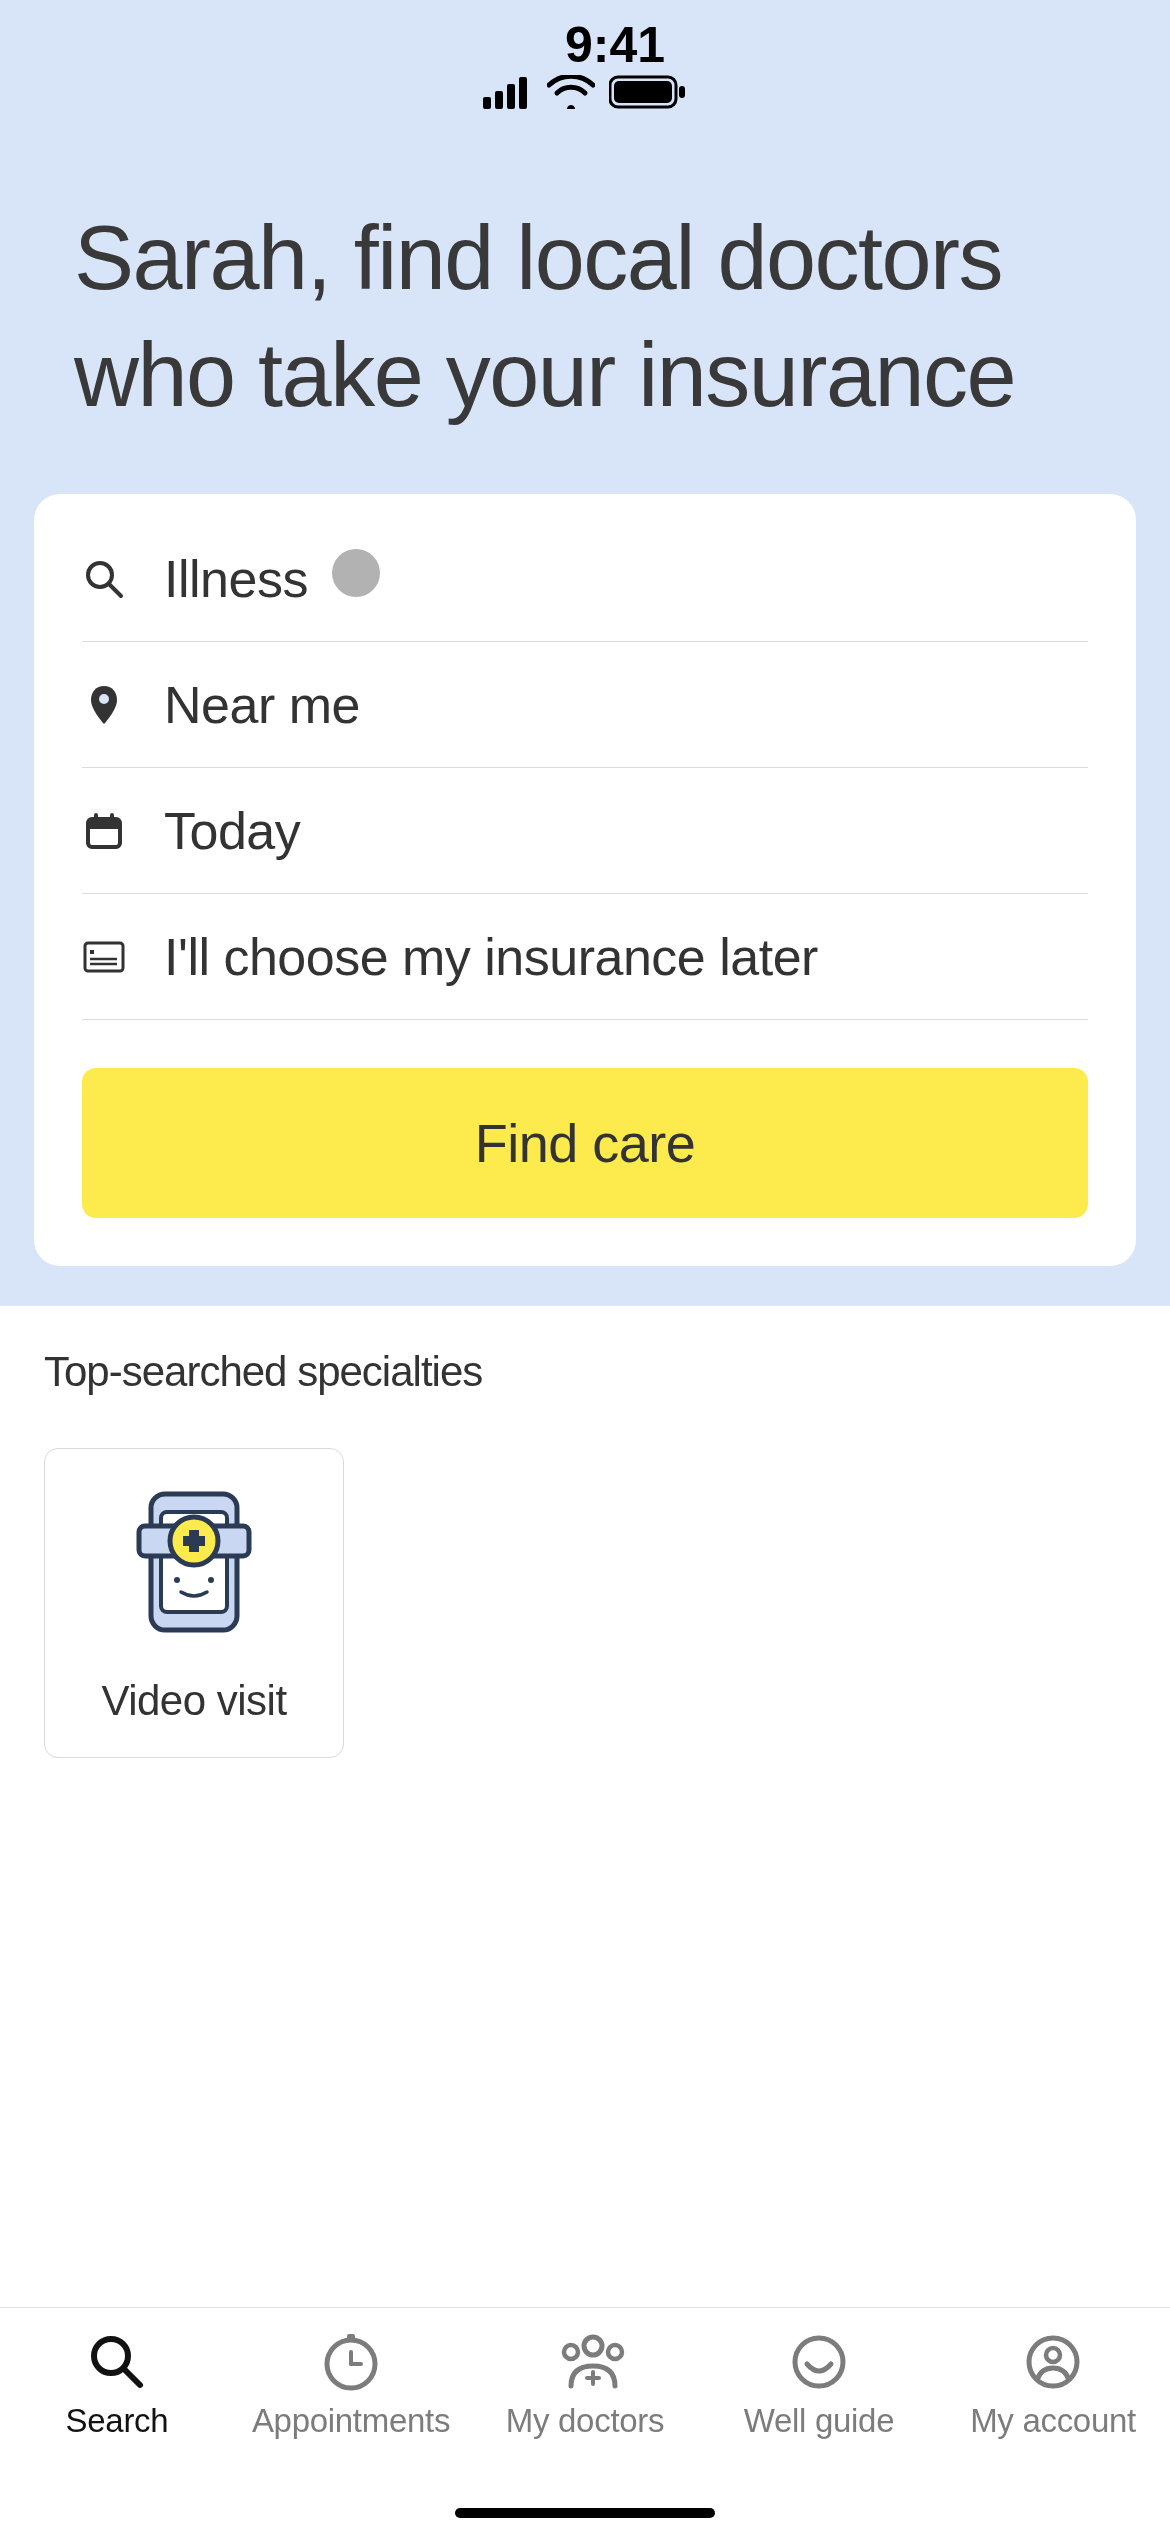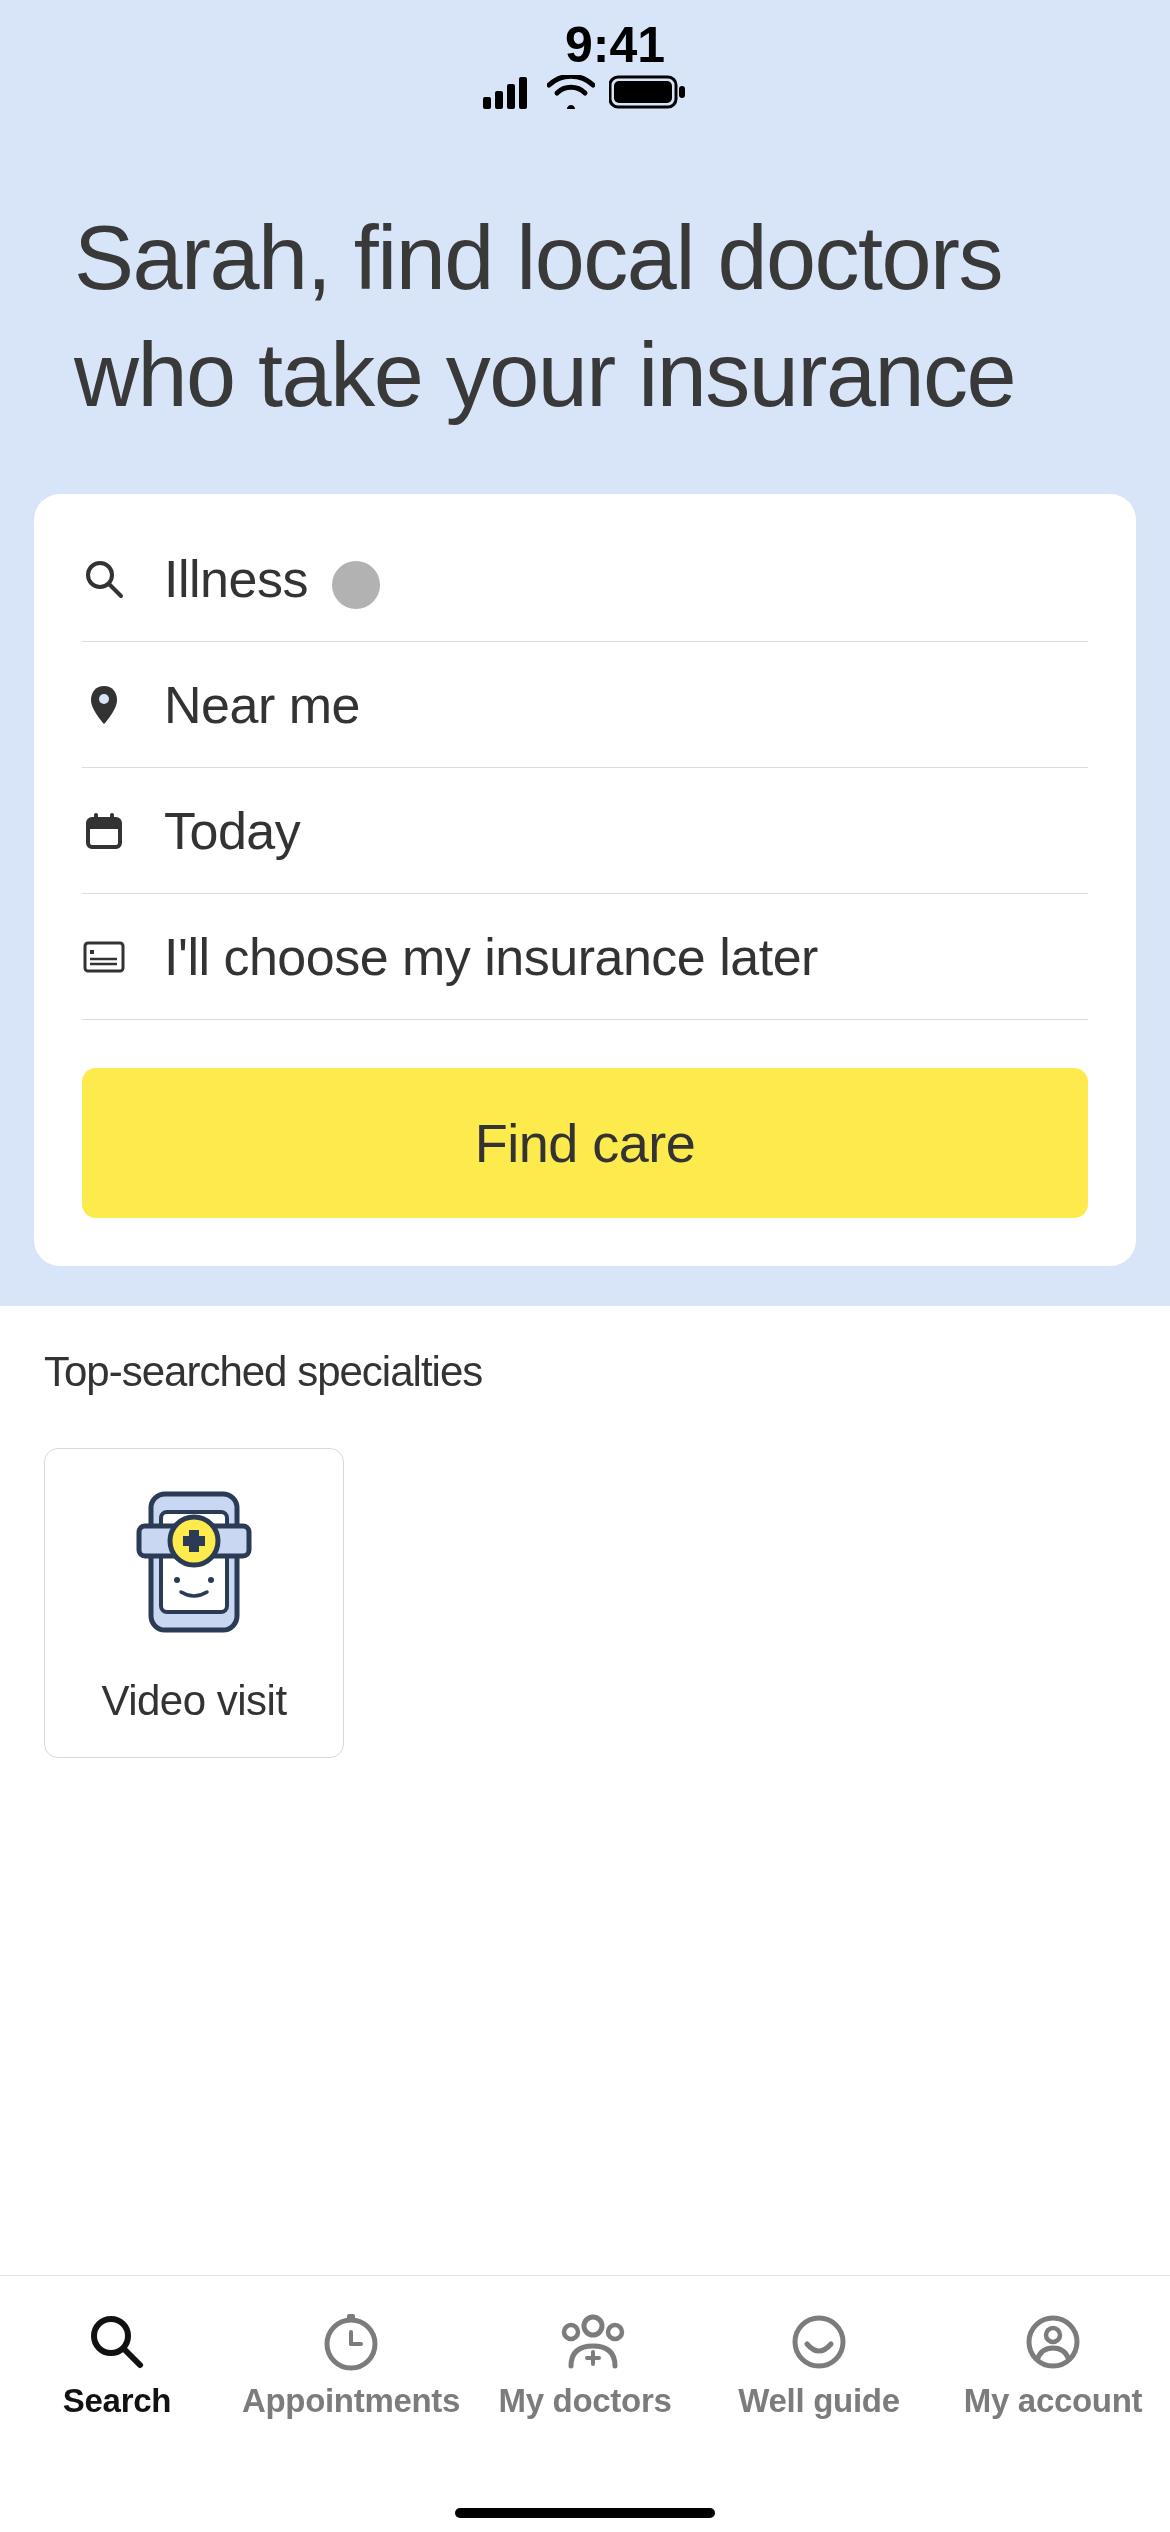--- a/index.html
+++ b/index.html
@@ -65,21 +65,21 @@
     align-items: center;
     justify-content: center;
     color: #333;
   }
   .field-value {
     font-size: 52px;
     color: #333;
     font-weight: 450;
     letter-spacing: -0.5px;
     display: flex;
-    align-items: flex-end;
+    align-items: flex-start;
     gap: 24px;
   }
   .dot {
     width: 48px;
     height: 48px;
     background: #b2b2b2;
     border-radius: 50%;
     display: inline-block;
   }
   .find-care {
@@ -134,27 +134,26 @@
     color: #333;
     letter-spacing: -0.5px;
   }
 
   
   .tabbar {
     position: absolute;
     left: 0;
     right: 0;
     bottom: 0;
-    height: 257px;
+    height: 225px;
     background: #ffffff;
     border-top: 1.5px solid #e2e2e2;
     display: flex;
     justify-content: space-around;
-    padding-top: 34px;
-    font-weight: bold;
+    padding-top: 22px;
   }
   .tab {
     flex: 1;
     display: flex;
     flex-direction: column;
     align-items: center;
     gap: 8px;
     color: #7c7c7c;
   }
   .tab.active { color: #121212; }

